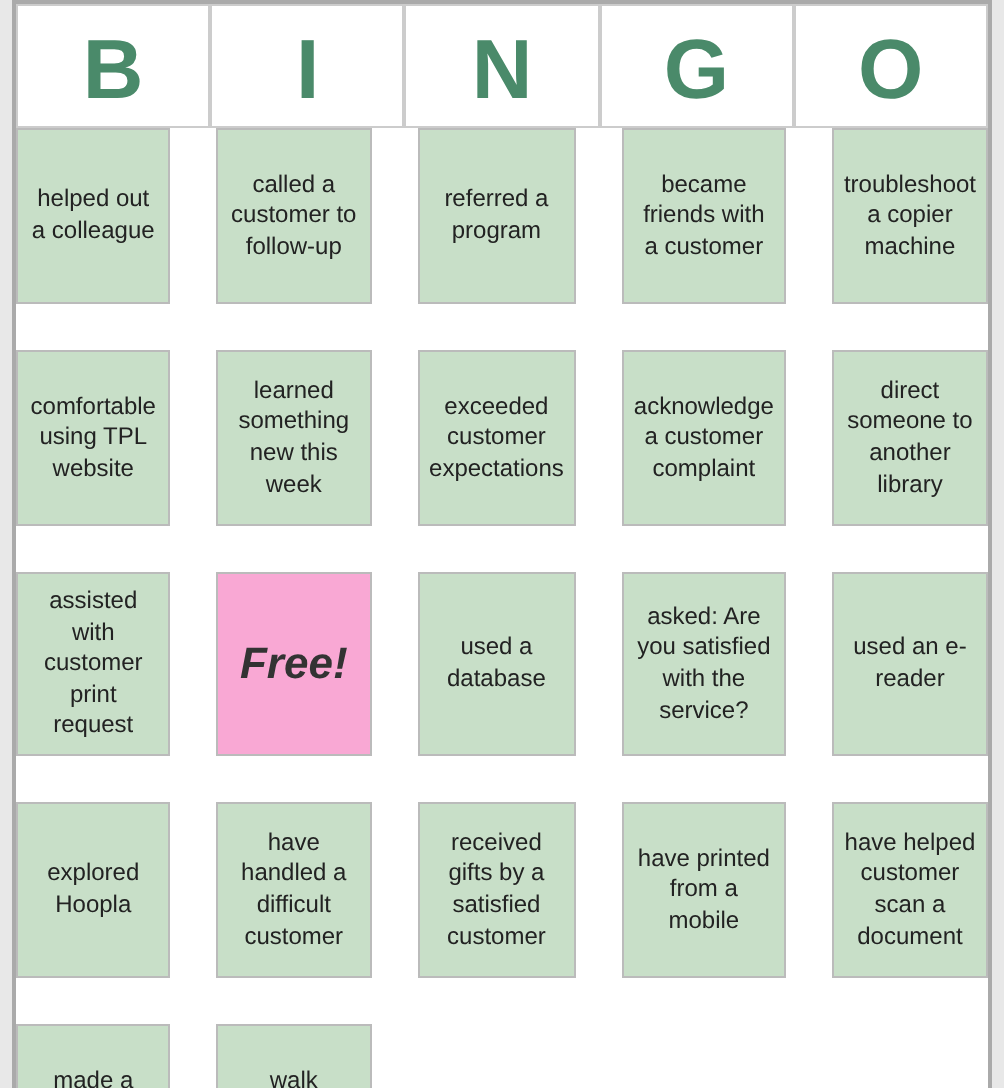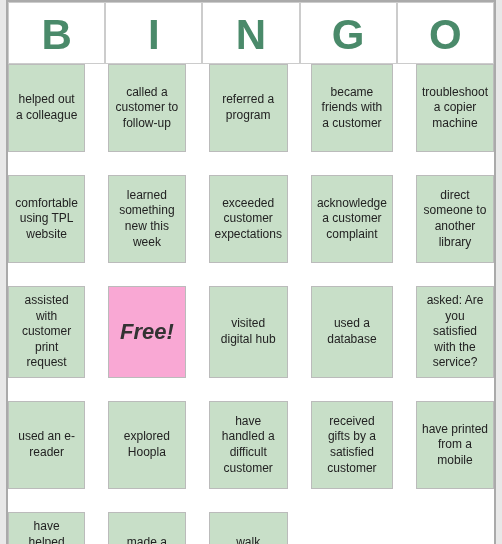--- a/index.html
+++ b/index.html
@@ -100,23 +100,20 @@
       <div class="bingo-cell">
         <span class="cell-text">direct someone to another library</span>
       </div>
       <div class="bingo-cell">
         <span class="cell-text">assisted with customer print request</span>
       </div>
       <div class="bingo-cell free">
         <span class="cell-text">Free!</span>
       </div>
       <div class="bingo-cell">
-        <span class="cell-text">visited digital hub</span>
-      </div>
-      <div class="bingo-cell">
         <span class="cell-text">used a database</span>
       </div>
       <div class="bingo-cell">
         <span class="cell-text">asked: Are you satisfied with the service?</span>
       </div>
       <div class="bingo-cell">
         <span class="cell-text">used an e-reader</span>
       </div>
       <div class="bingo-cell">
         <span class="cell-text">explored Hoopla</span>

